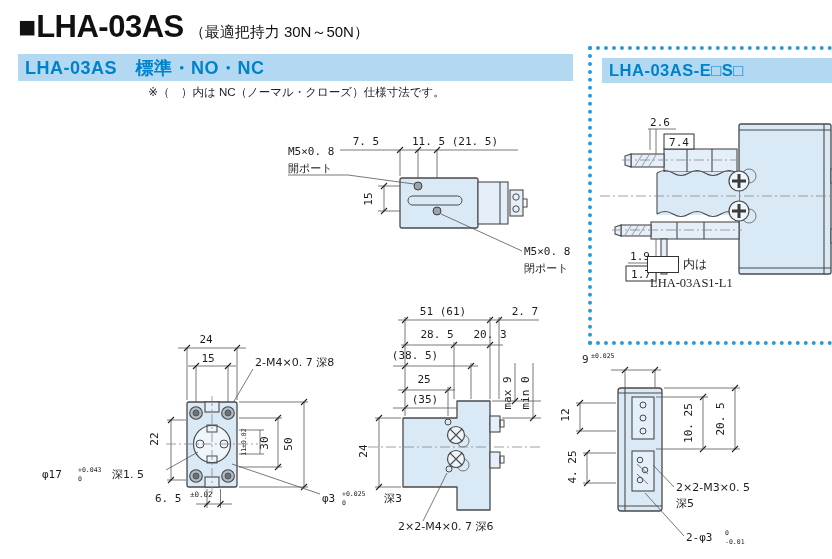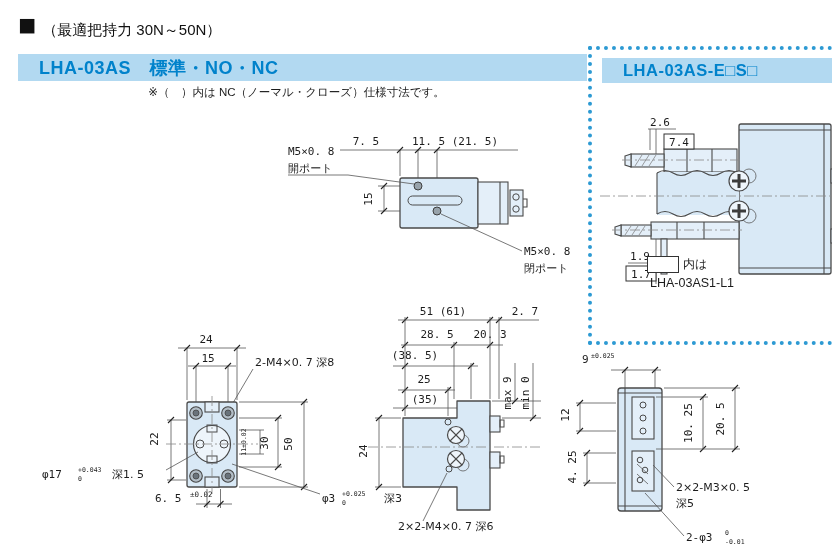--- a/index.html
+++ b/index.html
@@ -6,35 +6,35 @@
   .page {
     position:relative; width:832px; height:559px; overflow:hidden;
     background:#ffffff; font-family:"Liberation Sans","DejaVu Sans",sans-serif;
   }
   .header { position:absolute; left:18px; top:10px; display:flex; align-items:baseline; color:#111; }
   .header .bullet { font-size:30px; line-height:1; font-weight:bold; }
   .header .title  { font-size:31px; line-height:1.1; font-weight:bold; letter-spacing:-0.5px; }
   .header .subtitle { font-size:15px; font-weight:normal; margin-left:6px; }
   .banner {
     position:absolute; background:#b2d9f1; color:#0082cb; font-weight:bold;
-    display:flex; align-items:center; padding-left:21px; letter-spacing:0.5px;
+    display:flex; align-items:center; padding-left:7px; letter-spacing:0.5px;
   }
   .main-banner { left:18px; top:54px; width:548px; height:27px; font-size:18px; }
   .note {
     position:absolute; left:18px; top:85px; width:557px; text-align:center;
     font-size:11.5px; color:#1c1c1c;
   }
   .side-panel {
     position:absolute; left:588px; top:46px; width:248px; height:291px;
     border-left:4px dotted #2d9ad3; border-top:4px dotted #2d9ad3; border-bottom:4px dotted #2d9ad3;
   }
   .panel-banner { left:10px; top:8px; width:228px; height:25px; font-size:16.5px; }
   .legend { position:absolute; left:55px; top:206px; display:flex; align-items:center; font-size:12px; color:#1c1c1c;text-align:right; }
   .legend-box { display:inline-block; width:30px; height:15px; border:1.3px solid #333; margin-right:4px; background:#fff; }
-  .legend-model { position:absolute; left:58px; top:226px; font-size:12.5px; color:#1c1c1c; }
+  .legend-model { position:absolute; left:58px; top:226px; font-size:12.5px; color:#1c1c1c;font-family:Liberation Serif, serif; }
   svg.view { position:absolute; overflow:visible; }
   .body  { fill:#d9e9f6; stroke:#4a4a4a; stroke-width:1.3; stroke-linejoin:round; }
   .body2 { fill:#e4eff9; stroke:#4a4a4a; stroke-width:1.1; }
   .boss  { fill:#eef5fb; stroke:#4a4a4a; stroke-width:1.2; }
   .hole  { fill:#98a3ab; stroke:#3f3f3f; stroke-width:1; }
   .hole2 { fill:none; stroke:#4a4a4a; stroke-width:1; }
   .screw-o { fill:#b2bdc6; stroke:#454545; stroke-width:1.1; }
   .screw-i { fill:#6a737b; stroke:#454545; stroke-width:0.8; }
   .ln   { stroke:#4a4a4a; stroke-width:1.1; fill:none; }
   .thin { stroke:#5a5a5a; stroke-width:0.8; fill:none; }
@@ -48,20 +48,21 @@
   text.t { font-size:6.5px; }
   text.s { font-size:7.5px; }
 </style>
 </head>
 <body>
 
 <div class="page">
 
   <div class="header">
     <span class="bullet">■</span>
+    <span class="title">LHA-03AS</span>
     <span class="subtitle">（最適把持力 30N～50N）</span>
   </div>
 
   <div class="banner main-banner">
     <span>LHA-03AS　標準・NO・NC</span>
   </div>
 
   <div class="note">※（　）内は NC（ノーマル・クローズ）仕様寸法です。</div>
 
   <svg class="view" style="left:278px;top:103px" width="318" height="180" viewBox="0 0 318 180">

